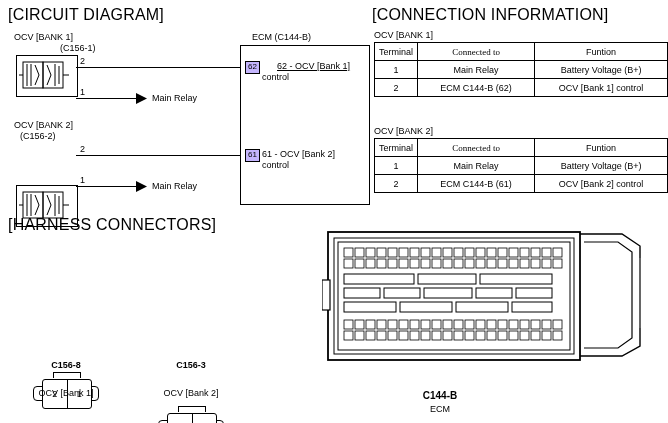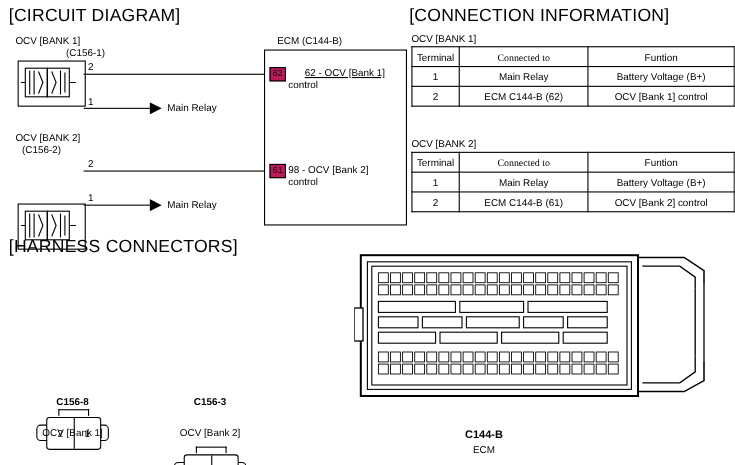--- a/index.html
+++ b/index.html
@@ -29,21 +29,21 @@
   .lbl-c { text-align: center; }
   .bold { font-weight: bold; }
 
   
   .ecm-box {
     border: 1.5px solid #000;
     background: #fff;
   }
   .term-box {
     border: 1px solid #000;
-    background: #be185d;
+    background: #c4b5fd;
     font-size: 8px;
     text-align: center;
     line-height: 10px;
   }
   .wire {
     background: #000;
   }
   .h-wire { height: 1px; }
   .v-wire { width: 1px; }
 
@@ -175,21 +175,21 @@
 <div class="abs lbl" style="left:152px; top:181px;">Main Relay</div>
 
 <div class="abs lbl" style="left:252px; top:32px;">ECM (C144-B)</div>
 <div class="abs ecm-box" style="left:240px; top:45px; width:128px; height:158px;"></div>
 
 <div class="abs term-box" style="left:245px; top:61px; width:13px; height:11px;">62</div>
 <div class="abs lbl" style="left:277px; top:61px;text-decoration:underline;">62 - OCV [Bank 1]</div>
 <div class="abs lbl" style="left:262px; top:72px;">control</div>
 
 <div class="abs term-box" style="left:245px; top:149px; width:13px; height:11px;">61</div>
-<div class="abs lbl" style="left:262px; top:149px;">98 - OCV [Bank 2]</div>
+<div class="abs lbl" style="left:262px; top:149px;">61 - OCV [Bank 2]</div>
 <div class="abs lbl" style="left:262px; top:160px;">control</div>
 
 <div class="abs section-title" style="left:372px; top:6px;">[CONNECTION INFORMATION]</div>
 
 <div class="abs lbl" style="left:374px; top:30px;">OCV [BANK 1]</div>
 <table class="info abs" style="left:374px; top:42px;">
   <thead>
     <tr>
       <th class="term">Terminal</th>
       <th class="conn">Connected to</th>

